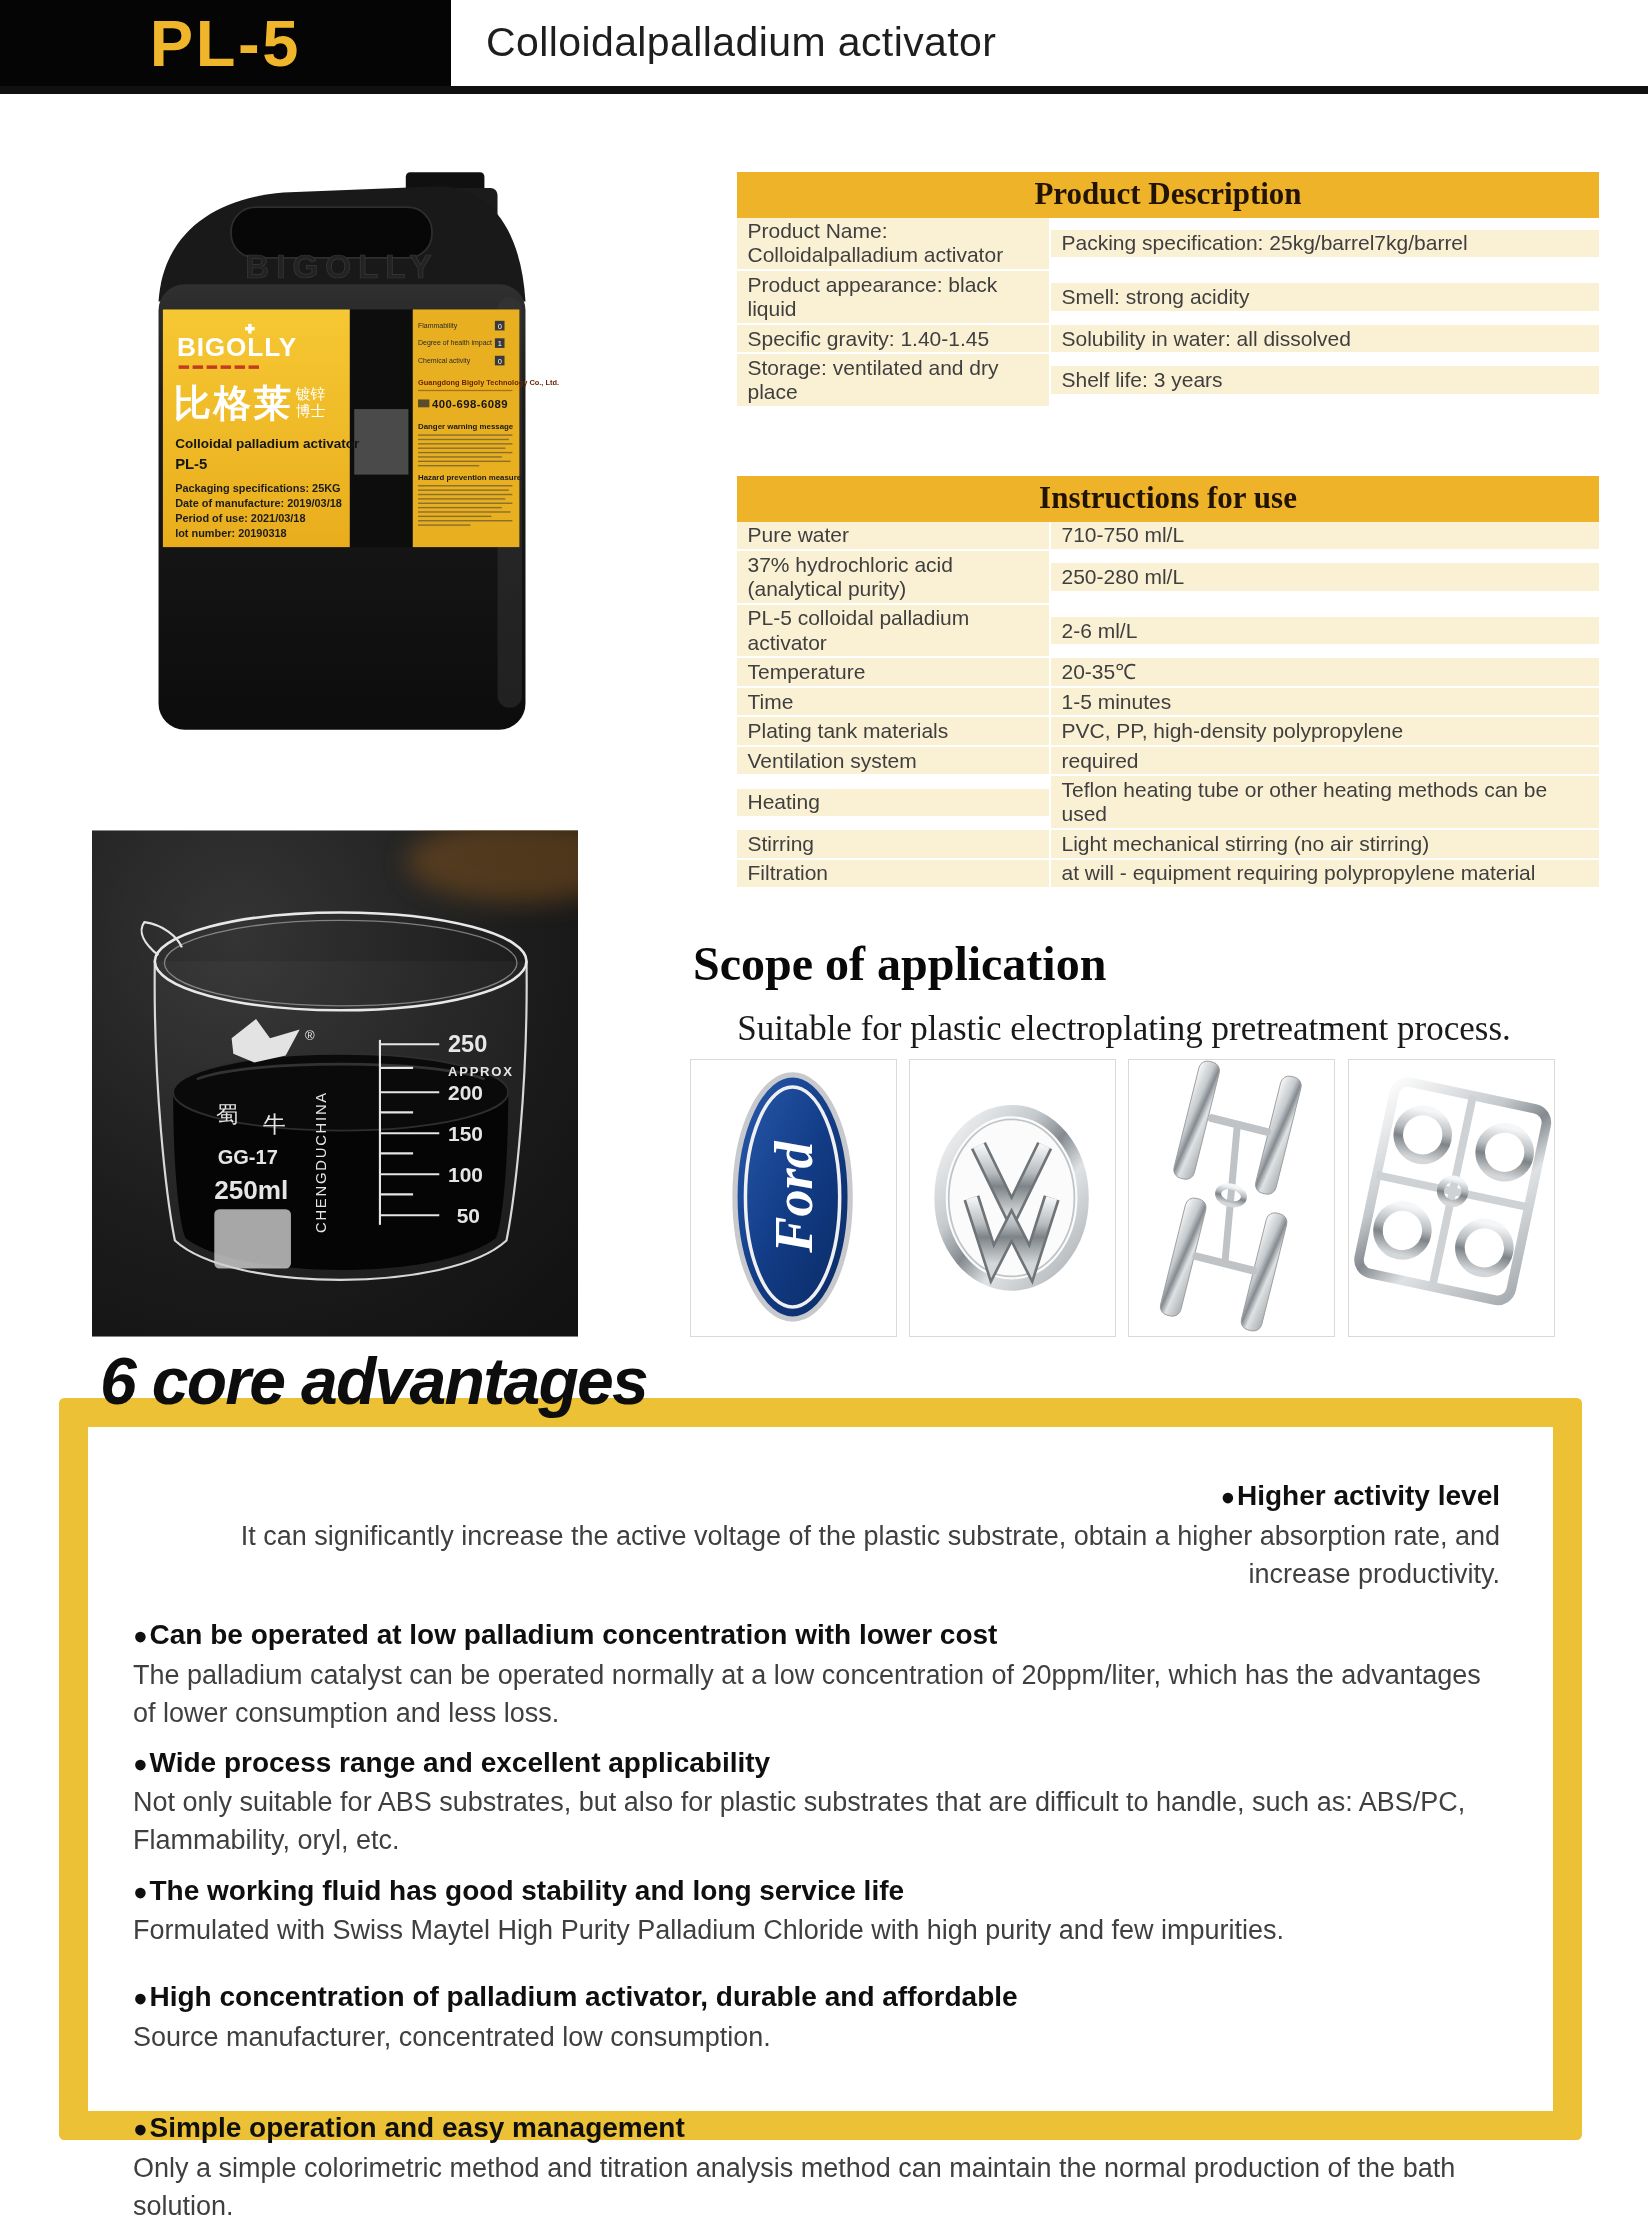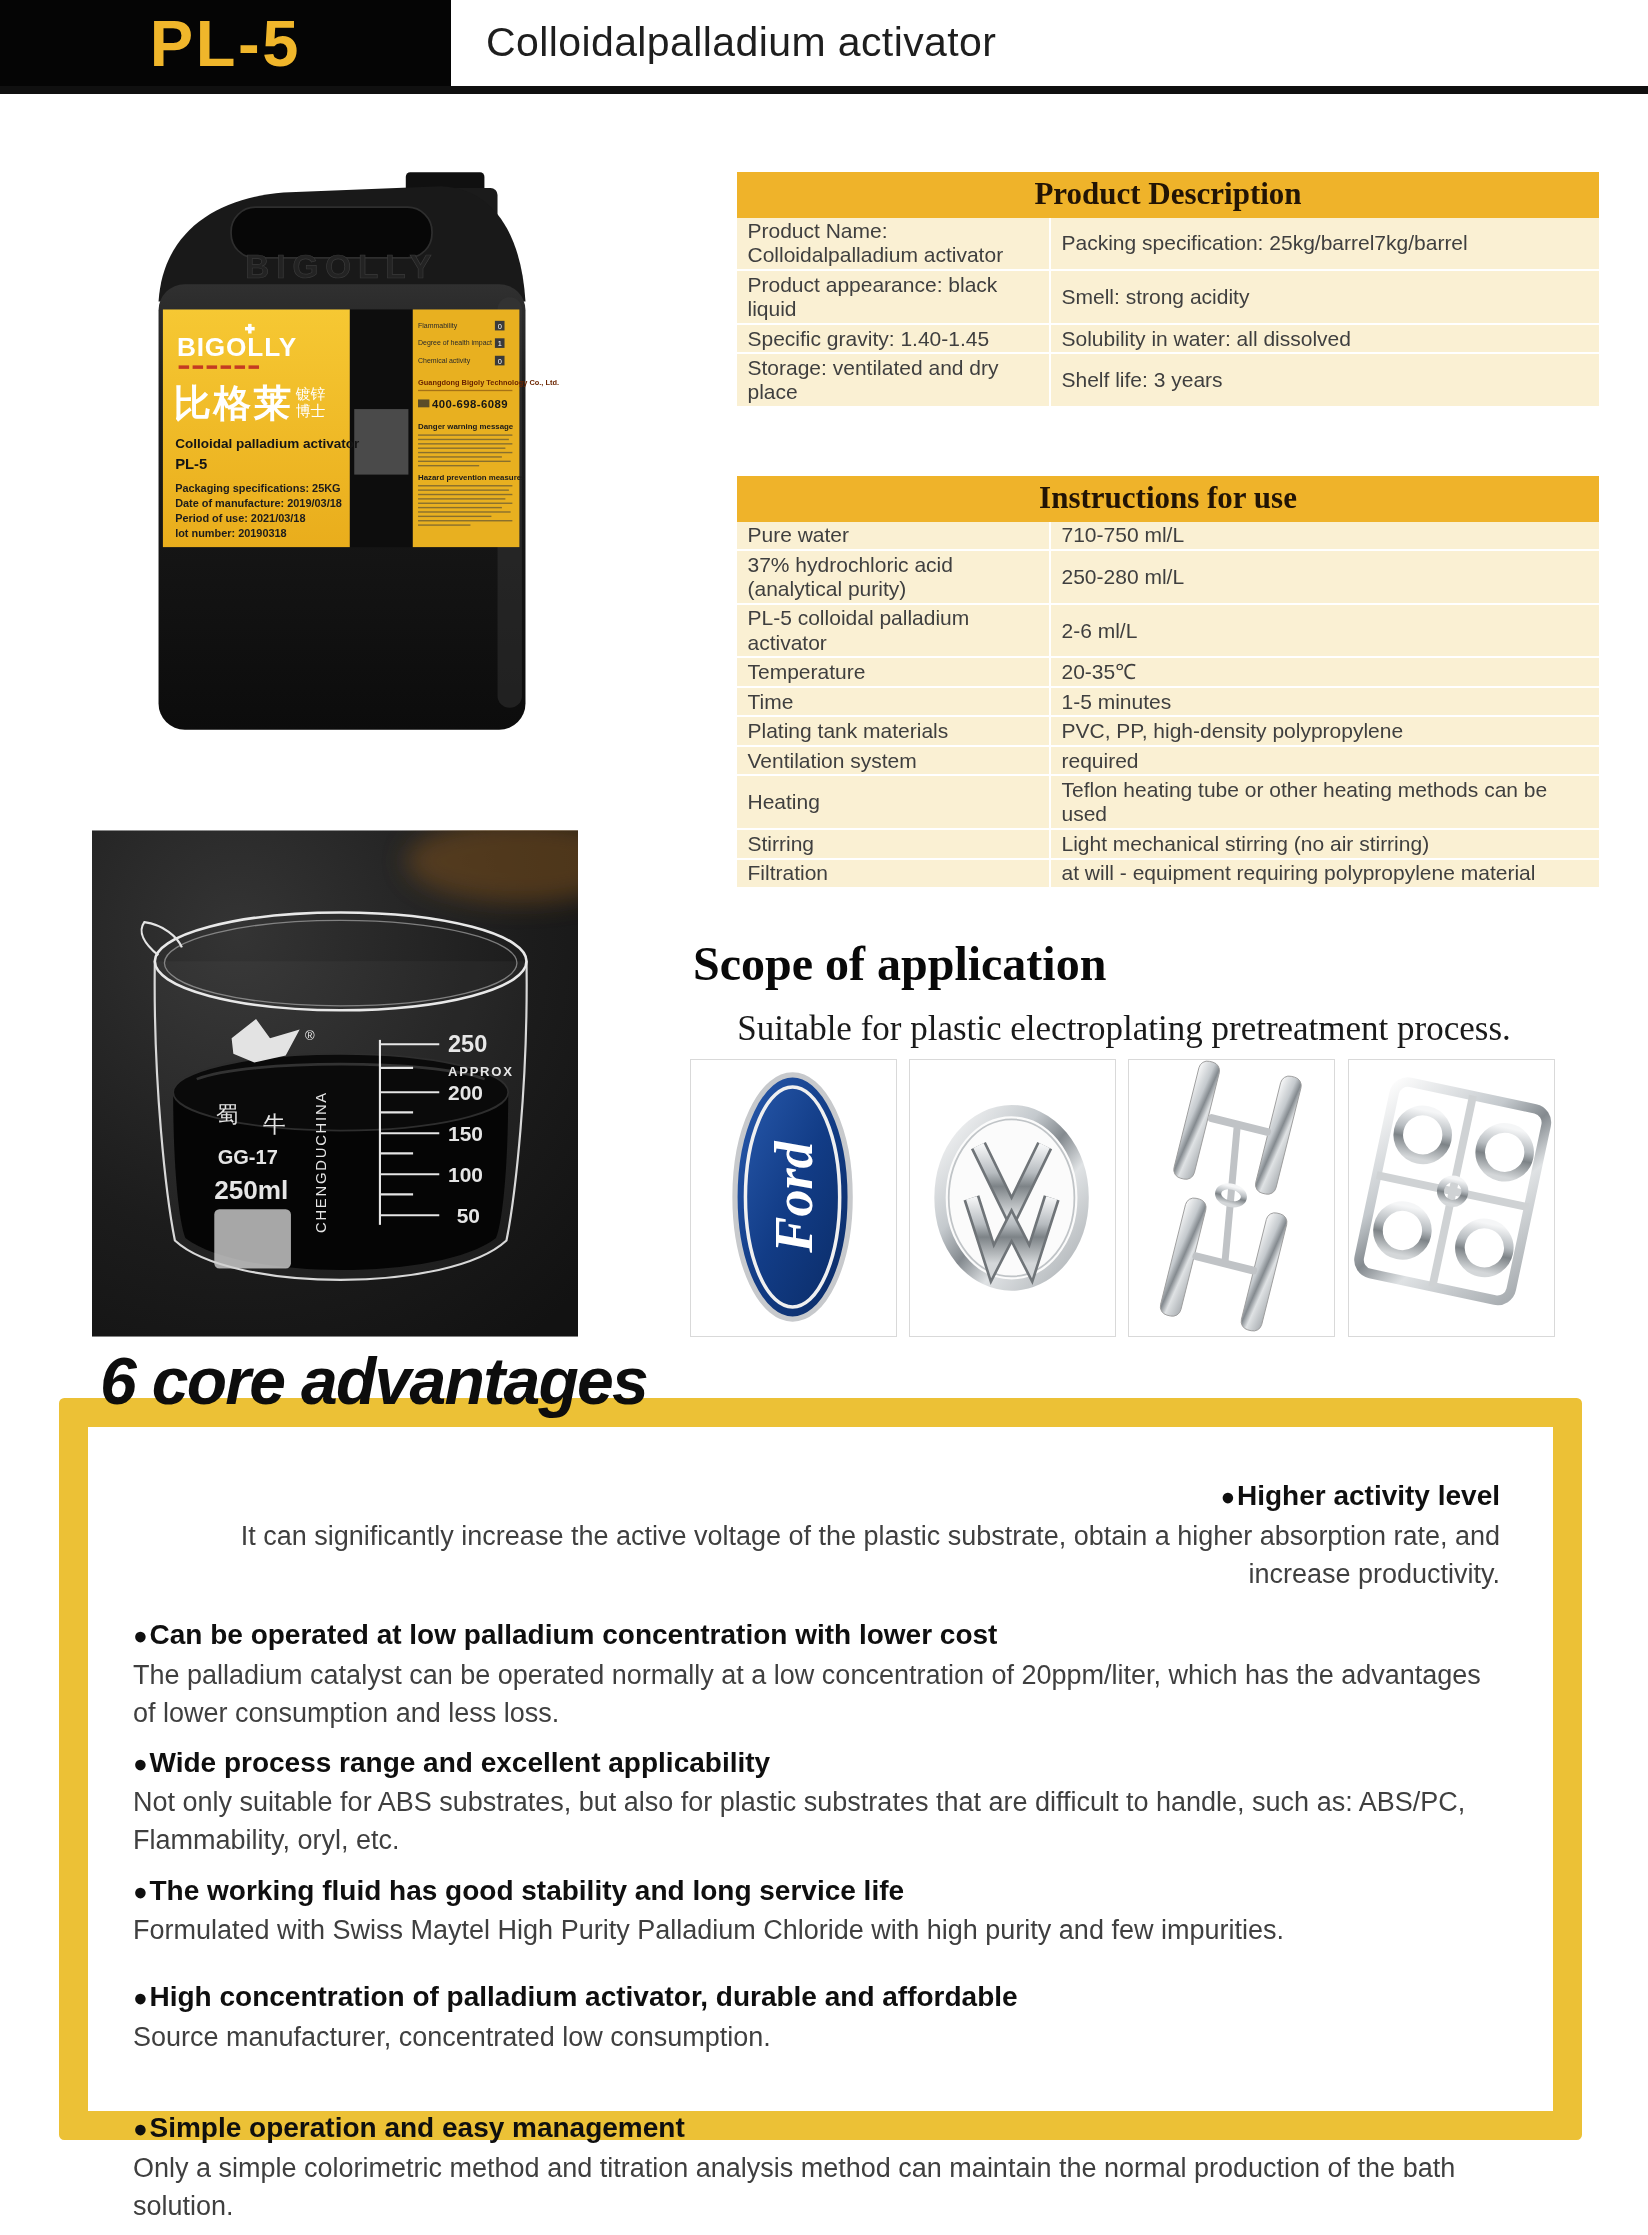--- a/index.html
+++ b/index.html
@@ -11,21 +11,21 @@
              display:flex;align-items:center;justify-content:center;}
   .hdr-code{font-size:65px;font-weight:bold;color:#f0b62b;letter-spacing:2.6px;}
   .hdr-title{position:absolute;left:486px;top:19px;font-size:41px;color:#1e1e1e;
              font-weight:400;letter-spacing:0.4px;}
   .hdr-rule{position:absolute;left:0;top:86px;width:1648px;height:7.9px;background:#101010;}
 
   
   .spec-table{position:absolute;left:693px;width:862px;margin-left:44px;}
   .tbl-head{background:#efb32a;color:#221405;font-family:"Liberation Serif",serif;
             font-weight:bold;font-size:31px;text-align:center;padding:4.4px 0 5.2px 0;}
-  .trow{display:flex;}
+  .trow{display:flex;align-items:center;}
   .tcell{background:#faf0d3;border-bottom:2.6px solid #fff;padding:1.7px 10.5px;
          font-size:21px;line-height:1.15;color:#3f3f3f;display:flex;align-items:center;}
   .tleft{width:291px;border-right:2.6px solid #fff;}
   .tright{flex:1;}
 
   
   .scope-title{position:absolute;left:693px;top:936px;width:862px;text-align:left;
                font-family:"Liberation Serif",serif;font-weight:bold;font-size:48px;color:#090909;}
   .scope-caption{position:absolute;left:693px;top:1009px;width:862px;text-align:center;
                font-family:"Liberation Serif",serif;font-size:35px;color:#1a1a1a;}

